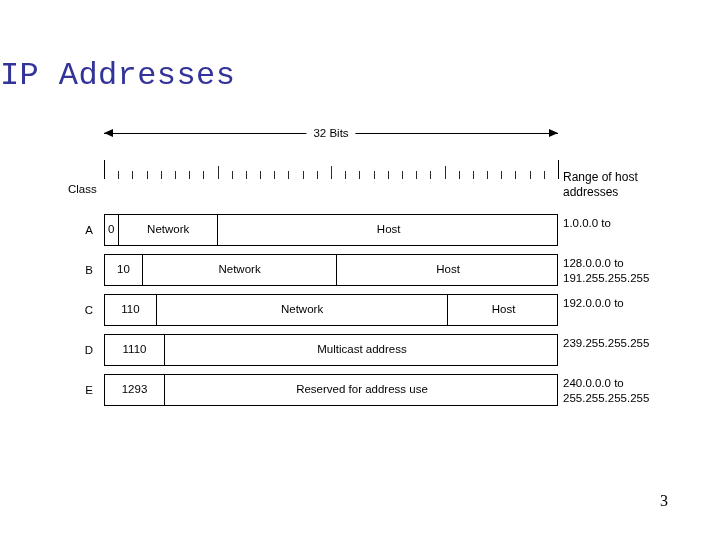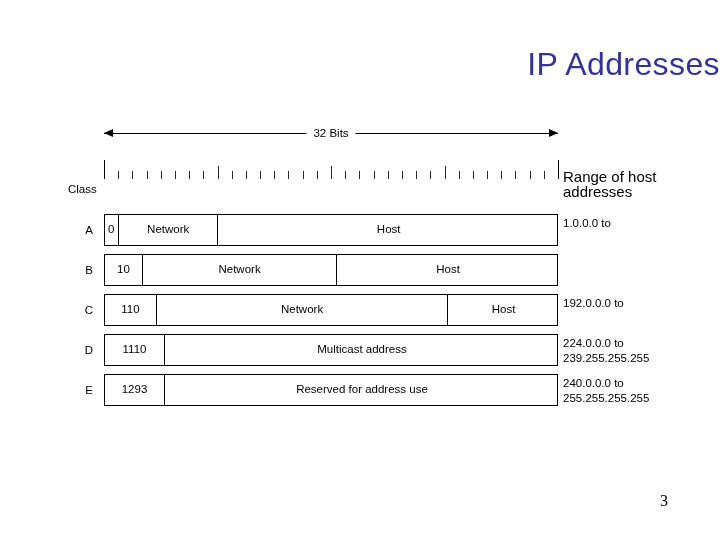--- a/index.html
+++ b/index.html
@@ -20,24 +20,24 @@
     position: relative;
     width: 720px;
     height: 540px;
     background: #ffffff;
   }
 
   
   .slide-title {
     position: absolute;
     left: 0;
-    top: 44px;
+    top: 56px;
     width: 720px;
-    text-align: right;
-    font-family: Liberation Sans, sans-serif;
+    text-align: left;
+    font-family: Liberation Mono, monospace;
     font-size: 32px;
     line-height: 40px;
     color: #333399;
     letter-spacing: 0.4px;
     white-space: nowrap;
   }
 
   
   .figure {
     position: absolute;
@@ -119,21 +119,21 @@
     left: 68px;
     top: 182px;
     font-size: 11.5px;
     line-height: 14px;
     white-space: nowrap;
   }
   .range-header {
     position: absolute;
     left: 563px;
     top: 170px;
-    font-size: 15px;
+    font-size: 12px;
     line-height: 14.5px;
     width: 150px;
   }
 
   
   .row {
     position: absolute;
     left: 0;
     width: 720px;
     height: 32px;
@@ -270,40 +270,43 @@
             <div>1.0.0.0 to</div>
           </div>
         </div>
         <div class="row" style="top: 254px;">
           <div class="row-letter">B</div>
           <div class="bar">
             <div class="cell prefix divider-right" style="left: 0px; width: 38px;">10</div>
             <div class="cell divider-right" style="left: 38px; width: 194.133px;">Network</div>
             <div class="cell" style="left: 232.133px; width: 221.867px;">Host</div>
           </div>
+          <div class="range-text">
+            <div>128.0.0.0 to</div>
+            <div>191.255.255.255</div>
+          </div>
         </div>
         <div class="row" style="top: 294px;">
           <div class="row-letter">C</div>
           <div class="bar">
             <div class="cell prefix divider-right" style="left: 0px; width: 52px;">110</div>
             <div class="cell divider-right" style="left: 52px; width: 291.103px;">Network</div>
             <div class="cell" style="left: 343.103px; width: 110.897px;">Host</div>
           </div>
           <div class="range-text">
             <div>192.0.0.0 to</div>
           </div>
         </div>
         <div class="row" style="top: 334px;">
           <div class="row-letter">D</div>
           <div class="bar">
             <div class="cell prefix divider-right" style="left: 0px; width: 60px;">1110</div>
             <div class="cell" style="left: 60px; width: 394px;">Multicast address</div>
           </div>
           <div class="range-text">
-            <div>224.0.0.0 to</div>
             <div>239.255.255.255</div>
           </div>
         </div>
         <div class="row" style="top: 374px;">
           <div class="row-letter">E</div>
           <div class="bar">
             <div class="cell prefix divider-right" style="left: 0px; width: 60px;">1293</div>
             <div class="cell" style="left: 60px; width: 394px;">Reserved for address use</div>
           </div>
           <div class="range-text">

